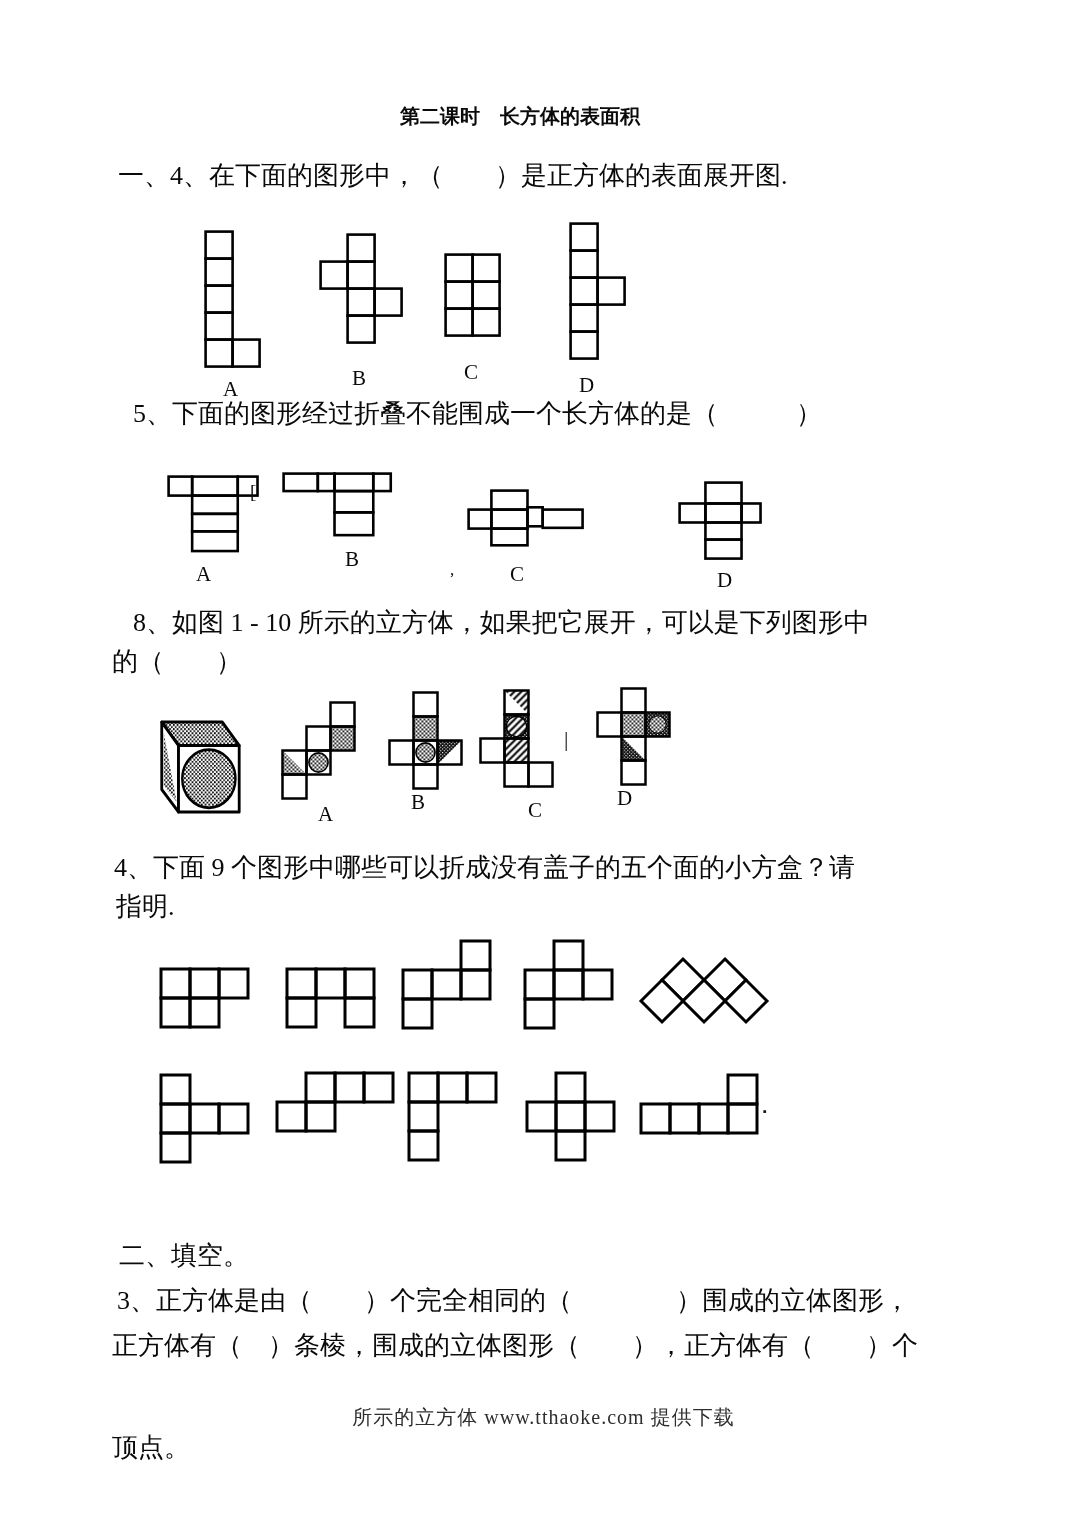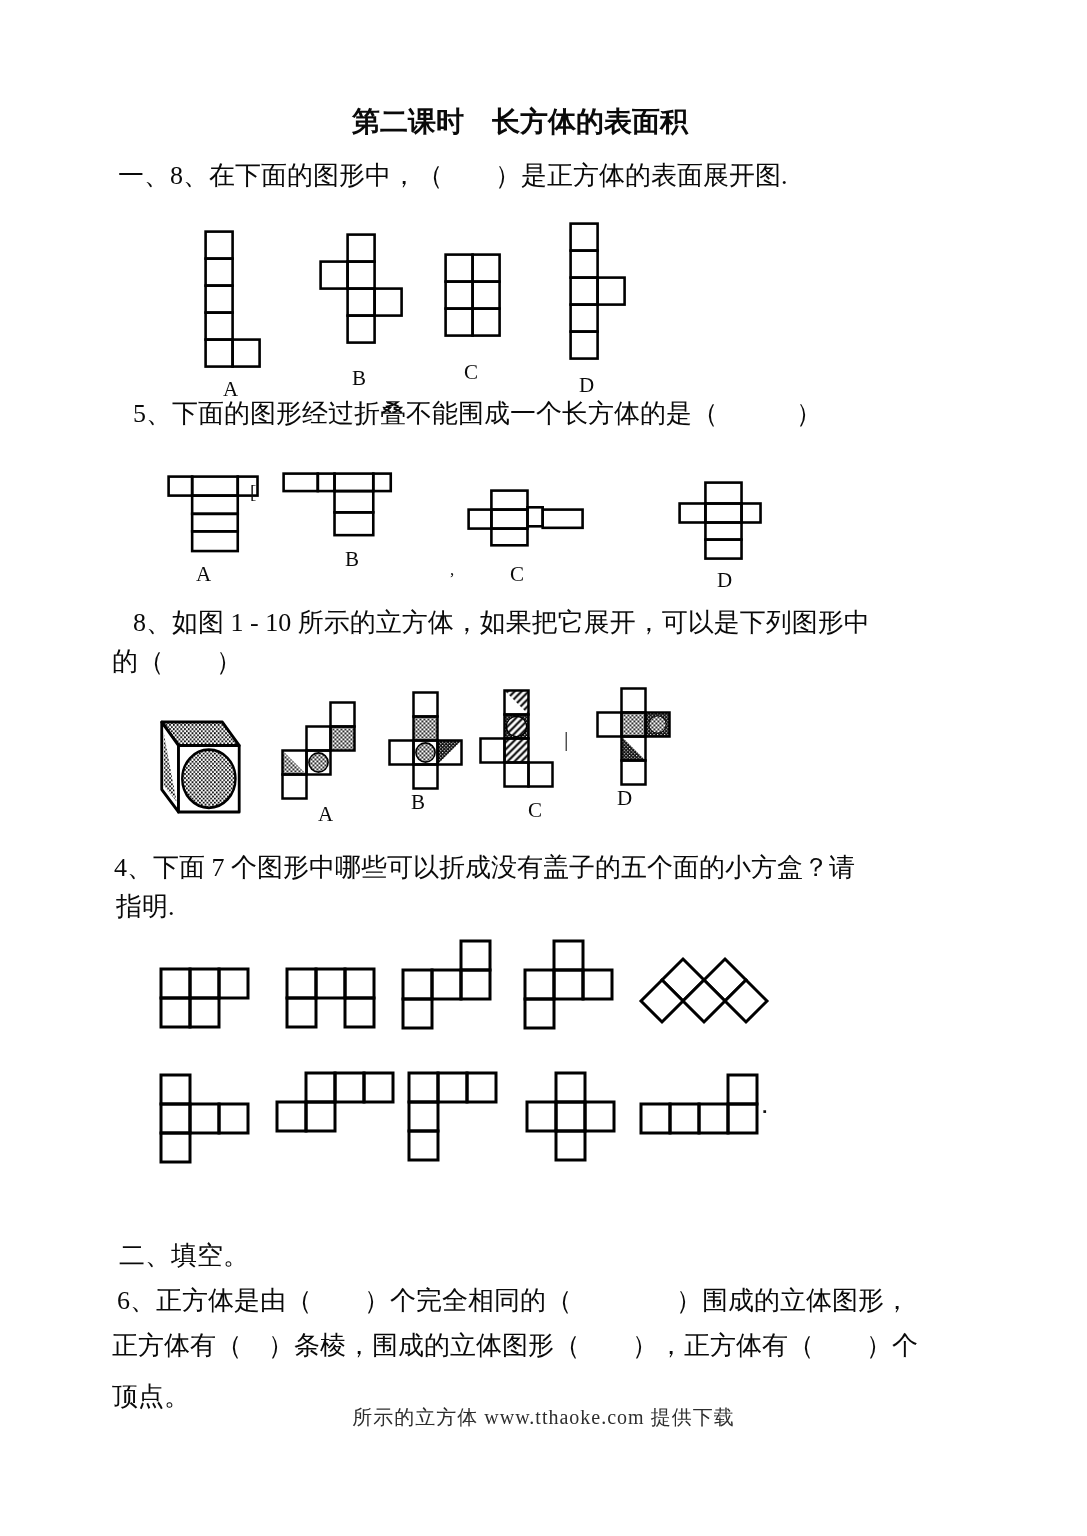--- a/index.html
+++ b/index.html
@@ -1,20 +1,20 @@
 <!DOCTYPE html>
 <html><head>
 <meta charset="utf-8">
 <style>
   *{box-sizing:border-box}
   html,body{margin:0;padding:0}
   body{width:1087px;height:1536px;background:#fff;position:relative;overflow:hidden;
        font-family:"Liberation Serif","DejaVu Serif",serif;color:#0a0a0a}
   .txt{position:absolute;font-size:26px;white-space:pre;line-height:1.25}
-  .title{font-weight:700;font-size:28px}
+  .title{font-weight:700;font-size:20px}
   .fig{position:absolute}
   .fig svg{display:block}
   .fig-label{position:absolute;font-size:21px;color:#0a0a0a;font-family:"Liberation Serif",serif}
   .artifact{position:absolute;color:#111;font-size:19px}
   .footer{position:absolute;font-size:20px;color:#2e2e2e;width:1087px;text-align:center;letter-spacing:1px}
 </style>
 </head>
 <body>
 
 <svg width="0" height="0" style="position:absolute">
@@ -31,21 +31,21 @@
     </pattern>
     <pattern id="hatch" width="7" height="7" patternUnits="userSpaceOnUse">
       <rect width="7" height="7" fill="#fff"></rect>
       <path d="M0 7 L7 0 M-1 1 L1 -1 M6 8 L8 6" stroke="#000" stroke-width="2"></path>
     </pattern>
   </defs>
 </svg>
 
 <div class="txt title" style="left:0;top:104px;width:1040px;text-align:center">第二课时　长方体的表面积</div>
 
-<div class="txt" style="left:118px;top:160px">一、8、在下面的图形中，（　　）是正方体的表面展开图.</div>
+<div class="txt" style="left:118px;top:160px">一、4、在下面的图形中，（　　）是正方体的表面展开图.</div>
 <div class="fig" style="left:203px;top:229px">
     <svg viewBox="-2.6 -2.6 59.2 140.2" width="59.2" height="140.2">
       <rect x="0" y="0" width="27" height="27" fill="#fff"></rect>
       <rect x="0" y="27" width="27" height="27" fill="#fff"></rect>
       <rect x="0" y="54" width="27" height="27" fill="#fff"></rect>
       <rect x="0" y="81" width="27" height="27" fill="#fff"></rect>
       <rect x="0" y="108" width="27" height="27" fill="#fff"></rect>
       <rect x="27" y="108" width="27" height="27" fill="#fff"></rect>
       <rect x="0" y="0" width="27" height="27" fill="none" stroke="#000" stroke-width="2.6"></rect>
       <rect x="0" y="27" width="27" height="27" fill="none" stroke="#000" stroke-width="2.6"></rect>
@@ -268,21 +268,21 @@
       <rect x="24" y="0" width="24" height="24" fill="none" stroke="#000" stroke-width="2.5"></rect>
       <rect x="0" y="24" width="24" height="24" fill="none" stroke="#000" stroke-width="2.5"></rect>
       <rect x="24" y="24" width="24" height="24" fill="none" stroke="#000" stroke-width="2.5"></rect>
       <rect x="48" y="24" width="24" height="24" fill="none" stroke="#000" stroke-width="2.5"></rect>
       <rect x="24" y="48" width="24" height="24" fill="none" stroke="#000" stroke-width="2.5"></rect>
       <rect x="24" y="72" width="24" height="24" fill="none" stroke="#000" stroke-width="2.5"></rect>
     </svg>
     <div class="fig-label" style="left: 22px; top: 100px;">D</div>
   </div>
 
-<div class="txt" style="left:114px;top:852px">4、下面 7 个图形中哪些可以折成没有盖子的五个面的小方盒？请</div>
+<div class="txt" style="left:114px;top:852px">4、下面 9 个图形中哪些可以折成没有盖子的五个面的小方盒？请</div>
 <div class="txt" style="left:116px;top:891px">指明.</div>
 <div class="fig" style="left:158px;top:966px">
     <svg viewBox="-3 -3 93 64" width="93" height="64">
       <rect x="0" y="0" width="29" height="29" fill="#fff"></rect>
       <rect x="29" y="0" width="29" height="29" fill="#fff"></rect>
       <rect x="58" y="0" width="29" height="29" fill="#fff"></rect>
       <rect x="0" y="29" width="29" height="29" fill="#fff"></rect>
       <rect x="29" y="29" width="29" height="29" fill="#fff"></rect>
       <rect x="0" y="0" width="29" height="29" fill="none" stroke="#000" stroke-width="3"></rect>
       <rect x="29" y="0" width="29" height="29" fill="none" stroke="#000" stroke-width="3"></rect>
@@ -408,17 +408,17 @@
       <rect x="87" y="0" width="29" height="29" fill="none" stroke="#000" stroke-width="3"></rect>
       <rect x="0" y="29" width="29" height="29" fill="none" stroke="#000" stroke-width="3"></rect>
       <rect x="29" y="29" width="29" height="29" fill="none" stroke="#000" stroke-width="3"></rect>
       <rect x="58" y="29" width="29" height="29" fill="none" stroke="#000" stroke-width="3"></rect>
       <rect x="87" y="29" width="29" height="29" fill="none" stroke="#000" stroke-width="3"></rect>
     </svg>
   </div>
 <div class="artifact" style="left:763px;top:1105px;font-size:11px">▪</div>
 
 <div class="txt" style="left:119px;top:1240px">二、填空。</div>
-<div class="txt" style="left:117px;top:1285px">6、正方体是由（　　）个完全相同的（　　　　）围成的立体图形，</div>
+<div class="txt" style="left:117px;top:1285px">3、正方体是由（　　）个完全相同的（　　　　）围成的立体图形，</div>
 <div class="txt" style="left:112px;top:1330px">正方体有（　）条棱，围成的立体图形（　　），正方体有（　　）个</div>
-<div class="txt" style="left:112px;top:1381px">顶点。</div>
+<div class="txt" style="left:112px;top:1432px">顶点。</div>
 
 <div class="footer" style="left:0;top:1404px">所示的立方体  www.tthaoke.com  提供下载</div>
 
 </body></html>

